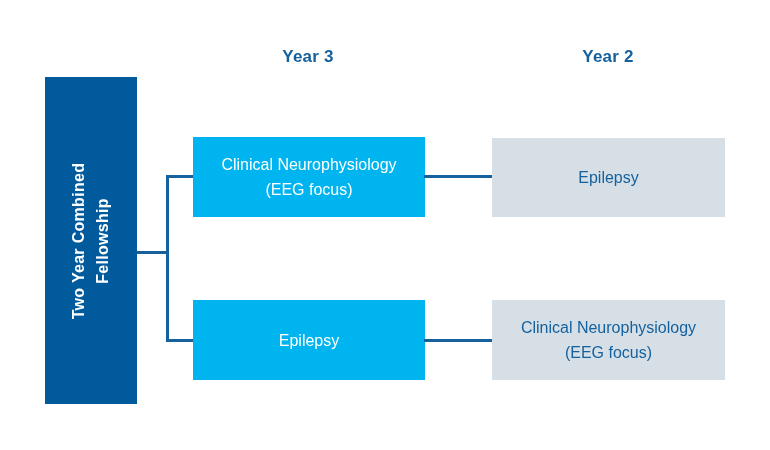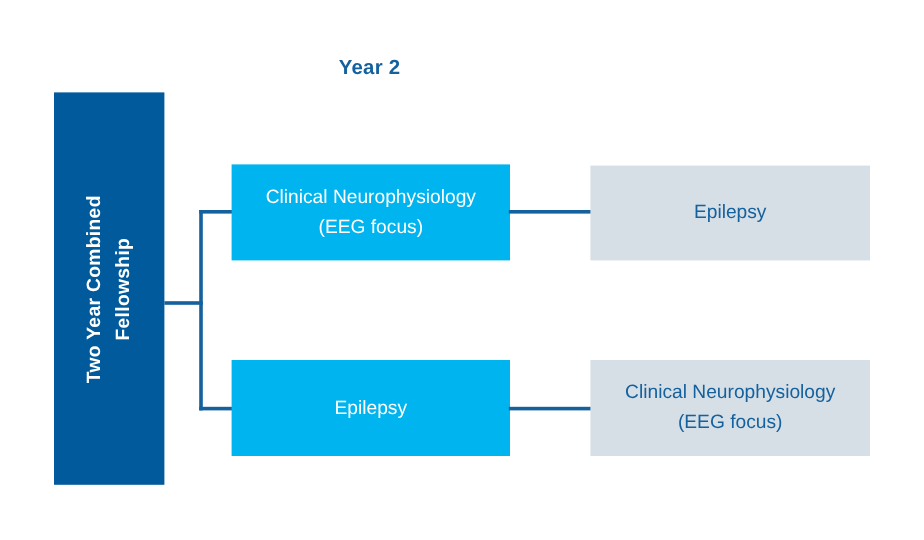--- a/index.html
+++ b/index.html
@@ -104,22 +104,23 @@
 
   
   #conn-row1 { left: 424px; top: 175px; width: 70px; }
   #conn-row2 { left: 424px; top: 339px; width: 70px; }
 </style>
 </head>
 <body>
 
 <div id="canvas">
 
-  <div class="col-header" id="header-year-1">Year 2</div>
+  <div class="col-header" id="header-year-1">Year 3</div>
 
+  <div class="col-header" id="header-year-2">Year 2</div>
 
   <div id="root-box">
     <div class="vtext">
       <span>Two Year Combined</span>
       <span>Fellowship</span>
     </div>
   </div>
 
   <div class="conn conn-h" id="conn-root-stub"></div>
   <div class="conn conn-v" id="conn-bracket-v"></div>

